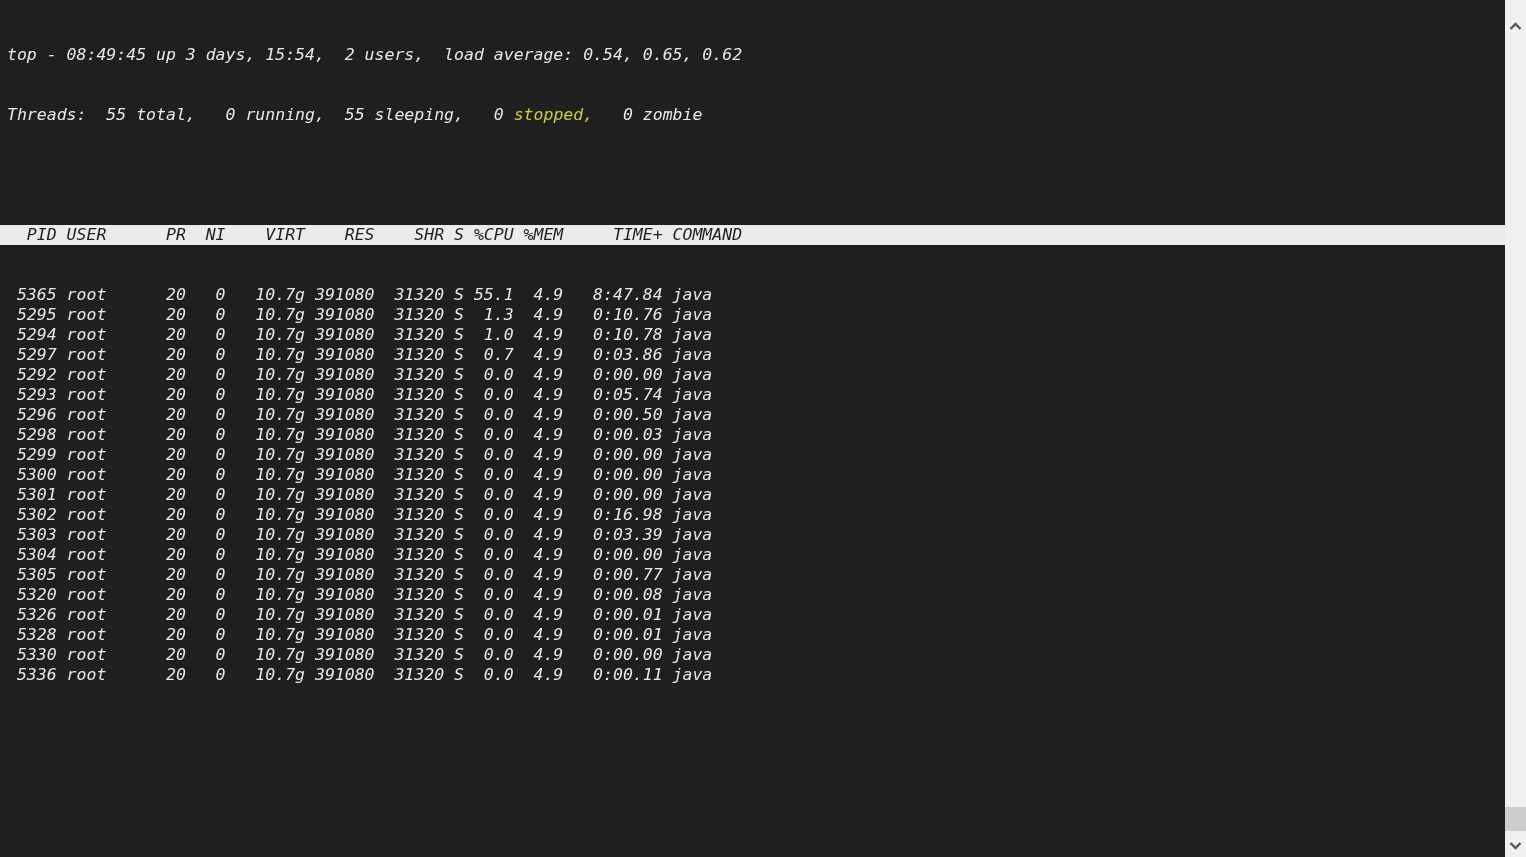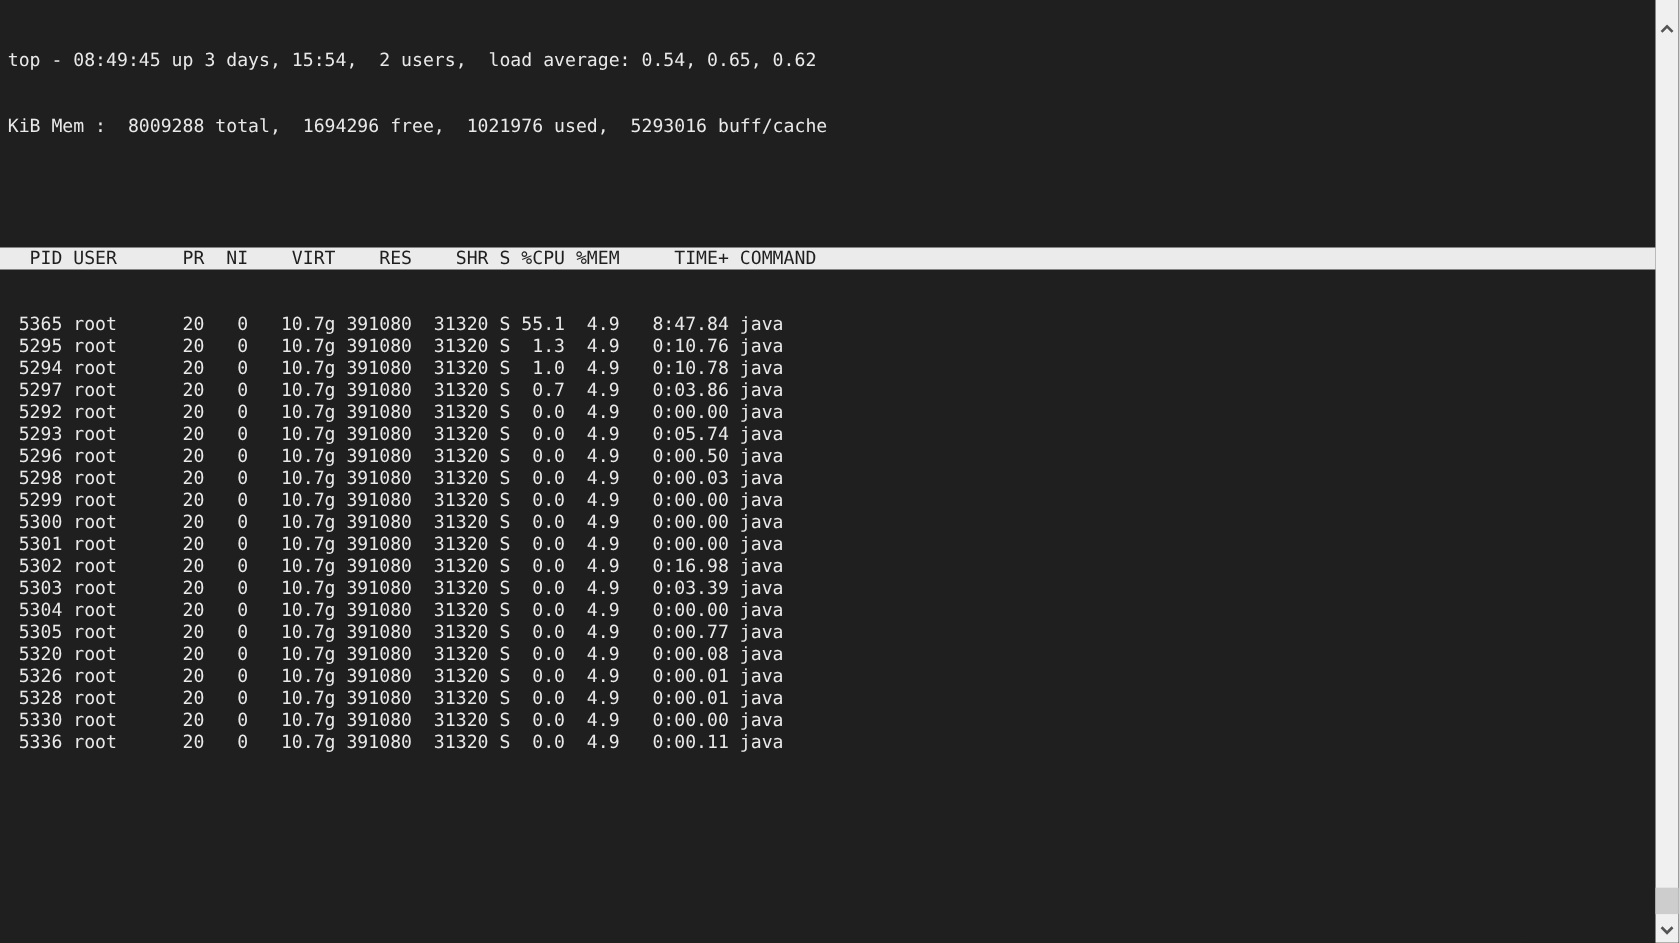--- a/index.html
+++ b/index.html
@@ -17,20 +17,21 @@
     line-height: 20px;
     color: #e9e9e9;
     white-space: pre;
     overflow: hidden;
     cursor: text;
   }
   .line {
     height: 20px;
     padding-left: 7px;
     white-space: pre;
+    font-style: italic;
   }
   .hl-yellow { color: #cccc33; }
   .table-header {
     background: #ebebeb;
     color: #1f1f1f;
     width: 1516px;
   }
   
   .scrollbar {
     position: absolute; right: 0; top: 0;
@@ -49,21 +50,21 @@
     position: absolute; left: 0; top: 807px;
     width: 21px; height: 24px;
     background: #cdcdcd;
   }
 </style>
 </head>
 <body>
 
 <div class="terminal">
   <div class="line">top - 08:49:45 up 3 days, 15:54,  2 users,  load average: 0.54, 0.65, 0.62</div>
-  <div class="line">KiB Mem :  8009288 total,  1694296 free,  1021976 used,  5293016 buff/cache</div>
+  <div class="line"><span>Threads:  55 total,   0 running,  55 sleeping,   0 </span><span class="hl-yellow">stopped,</span><span>   0 zombie</span></div>
   <div class="line"></div>
   <div class="line table-header">  PID USER      PR  NI    VIRT    RES    SHR S %CPU %MEM     TIME+ COMMAND</div>
   <div id="rows"><div class="line"> 5365 root      20   0   10.7g 391080  31320 S 55.1  4.9   8:47.84 java</div><div class="line"> 5295 root      20   0   10.7g 391080  31320 S  1.3  4.9   0:10.76 java</div><div class="line"> 5294 root      20   0   10.7g 391080  31320 S  1.0  4.9   0:10.78 java</div><div class="line"> 5297 root      20   0   10.7g 391080  31320 S  0.7  4.9   0:03.86 java</div><div class="line"> 5292 root      20   0   10.7g 391080  31320 S  0.0  4.9   0:00.00 java</div><div class="line"> 5293 root      20   0   10.7g 391080  31320 S  0.0  4.9   0:05.74 java</div><div class="line"> 5296 root      20   0   10.7g 391080  31320 S  0.0  4.9   0:00.50 java</div><div class="line"> 5298 root      20   0   10.7g 391080  31320 S  0.0  4.9   0:00.03 java</div><div class="line"> 5299 root      20   0   10.7g 391080  31320 S  0.0  4.9   0:00.00 java</div><div class="line"> 5300 root      20   0   10.7g 391080  31320 S  0.0  4.9   0:00.00 java</div><div class="line"> 5301 root      20   0   10.7g 391080  31320 S  0.0  4.9   0:00.00 java</div><div class="line"> 5302 root      20   0   10.7g 391080  31320 S  0.0  4.9   0:16.98 java</div><div class="line"> 5303 root      20   0   10.7g 391080  31320 S  0.0  4.9   0:03.39 java</div><div class="line"> 5304 root      20   0   10.7g 391080  31320 S  0.0  4.9   0:00.00 java</div><div class="line"> 5305 root      20   0   10.7g 391080  31320 S  0.0  4.9   0:00.77 java</div><div class="line"> 5320 root      20   0   10.7g 391080  31320 S  0.0  4.9   0:00.08 java</div><div class="line"> 5326 root      20   0   10.7g 391080  31320 S  0.0  4.9   0:00.01 java</div><div class="line"> 5328 root      20   0   10.7g 391080  31320 S  0.0  4.9   0:00.01 java</div><div class="line"> 5330 root      20   0   10.7g 391080  31320 S  0.0  4.9   0:00.00 java</div><div class="line"> 5336 root      20   0   10.7g 391080  31320 S  0.0  4.9   0:00.11 java</div></div>
 </div>
 
 <div class="scrollbar">
   <div class="scroll-btn up">
     <svg width="13" height="9" viewBox="0 0 13 9">
       <polyline points="1.5,7 6.5,2 11.5,7" fill="none" stroke="#555555" stroke-width="2.4"></polyline>
     </svg>

